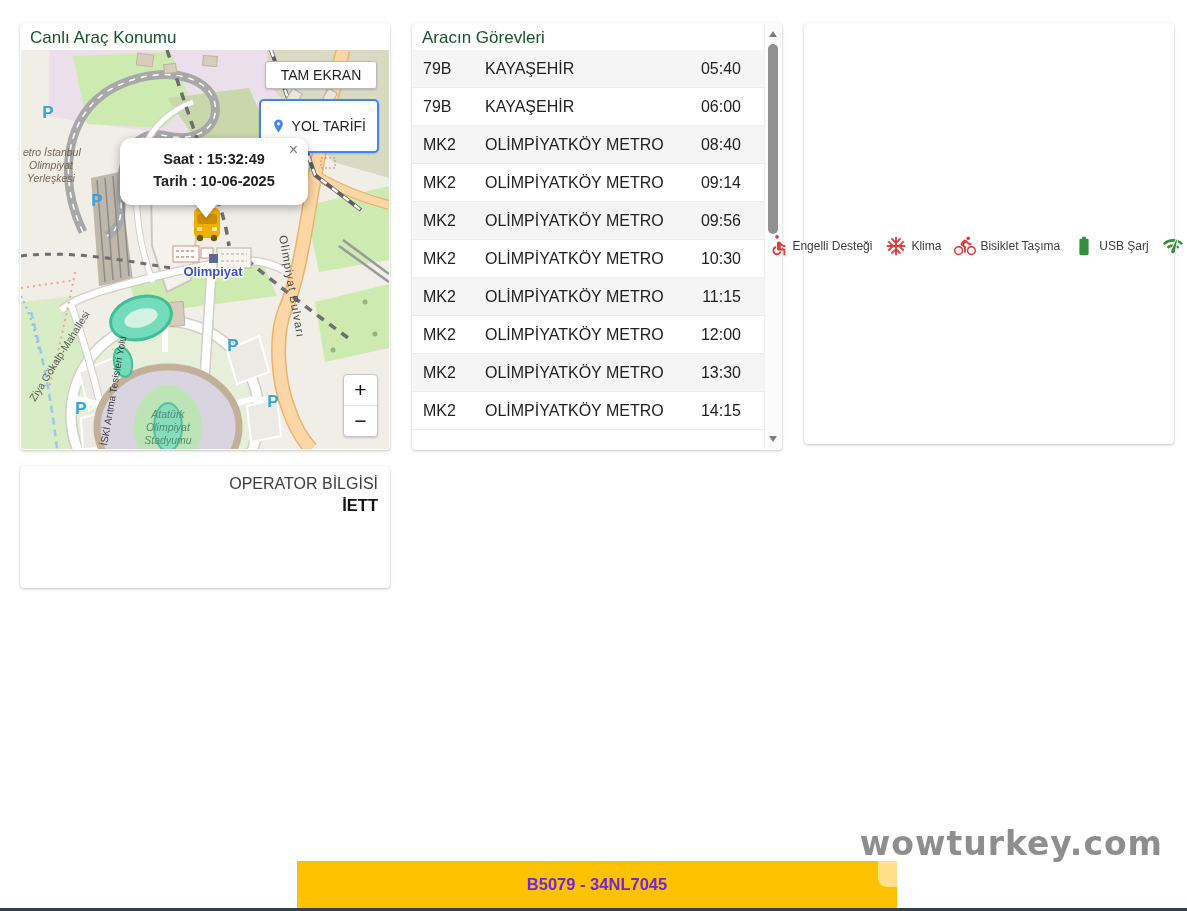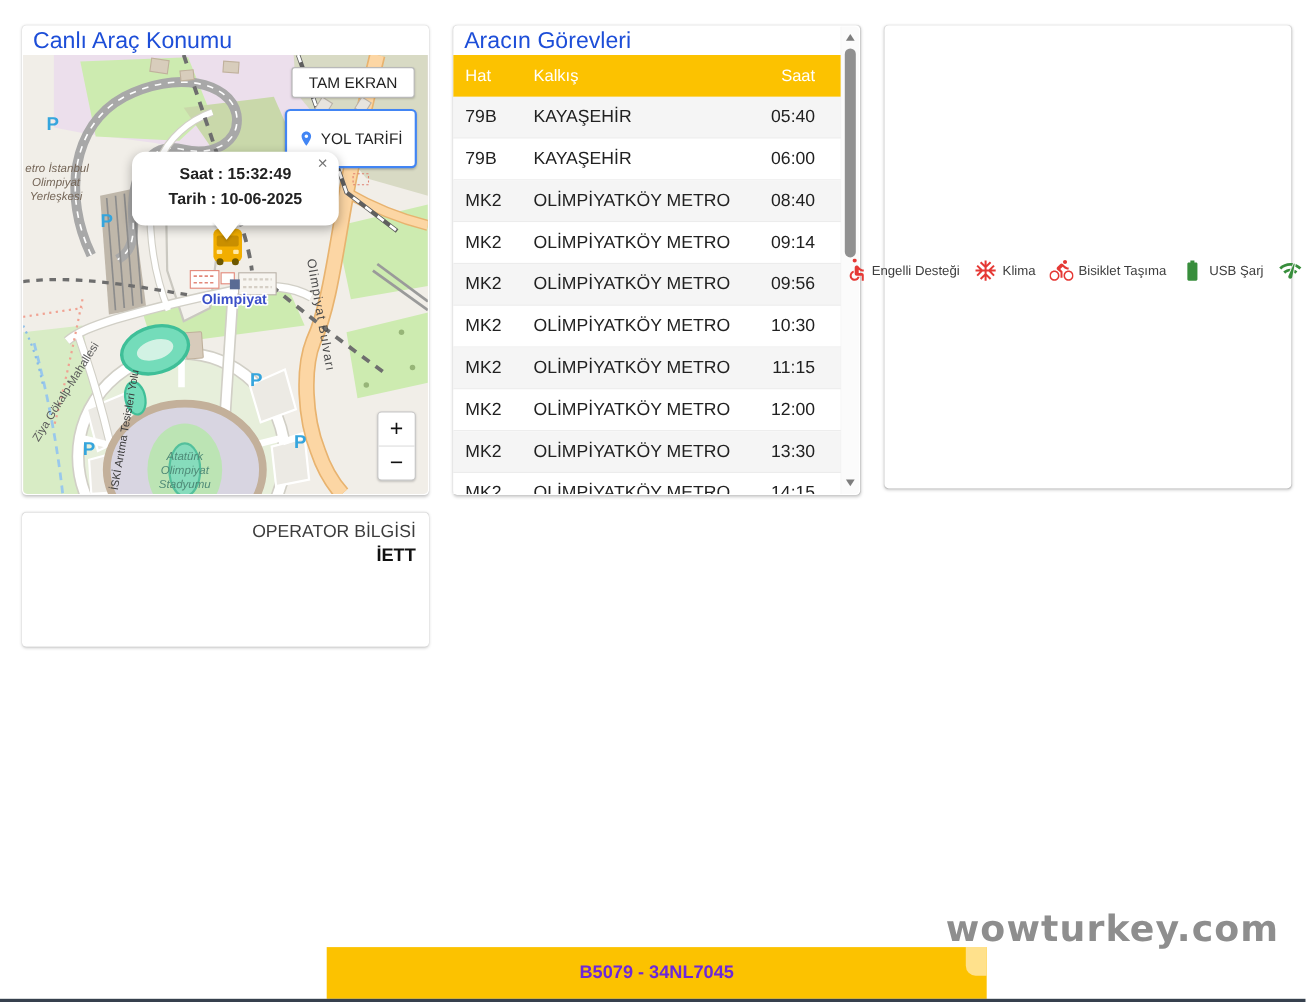--- a/index.html
+++ b/index.html
@@ -5,21 +5,21 @@
   html,body{margin:0;padding:0;}
   body{
     width:1187px;height:911px;position:relative;background:#ffffff;
     font-family:"Liberation Sans",sans-serif;overflow:hidden;
     -webkit-font-smoothing:antialiased;
   }
   .card{
     position:absolute;background:#fff;border-radius:4px;
     box-shadow:0 1px 3px rgba(0,0,0,.22),0 0 1px rgba(0,0,0,.14);
   }
-  .card-title{font-size:21px;color:#1d4ed8;padding:5px 10px 2px;line-height:20px;}
+  .card-title{font-size:17px;color:#14532d;padding:5px 10px 2px;line-height:20px;}
 
   
   #card-map{left:20px;top:23px;width:370px;height:427px;}
   .map-wrap{position:absolute;left:1px;right:1px;top:27px;bottom:1px;overflow:hidden;border-radius:0 0 4px 4px;background:#f1eee8;}
   .map-wrap svg.mapsvg{display:block;}
   .map-btn{position:absolute;background:#fff;color:#222;display:flex;align-items:center;justify-content:center;font-size:14px;cursor:pointer;}
   #btn-fullscreen{right:12px;top:11px;width:110px;height:26px;border:1px solid #b9b9b9;border-radius:3px;box-shadow:0 1px 2px rgba(0,0,0,.18);}
   #btn-directions{right:10px;top:49px;height:26px;padding:12px 11px;border:2px solid var(--directions_blue,#4285F4);border-radius:5px;gap:7px;box-shadow:0 1px 2px rgba(0,0,0,.18);}
   .popup{position:absolute;left:99px;top:88px;width:172px;background:#fff;border-radius:12px;box-shadow:0 3px 10px rgba(0,0,0,.3);padding:11px 8px 12px;text-align:center;}
   .popup .pline{font-weight:bold;font-size:14.5px;color:#212121;line-height:1.5;}
@@ -236,25 +236,20 @@
     <div class="zoomctl">
       <div class="zbtn">+</div>
       <div class="zbtn">−</div>
     </div>
   </div>
 </div>
 
 <div class="card" id="card-tasks">
   <div class="card-title">Aracın Görevleri</div>
   <div class="tasks-viewport">
-    <div class="thead">
-      <div class="c-hat">Hat</div>
-      <div class="c-kalkis">Kalkış</div>
-      <div class="c-saat">Saat</div>
-    </div>
     <div class="trows">
       <div class="trow">
         <div class="c-hat">79B</div>
         <div class="c-kalkis">KAYAŞEHİR</div>
         <div class="c-saat">05:40</div>
       </div>
       <div class="trow">
         <div class="c-hat">79B</div>
         <div class="c-kalkis">KAYAŞEHİR</div>
         <div class="c-saat">06:00</div>

